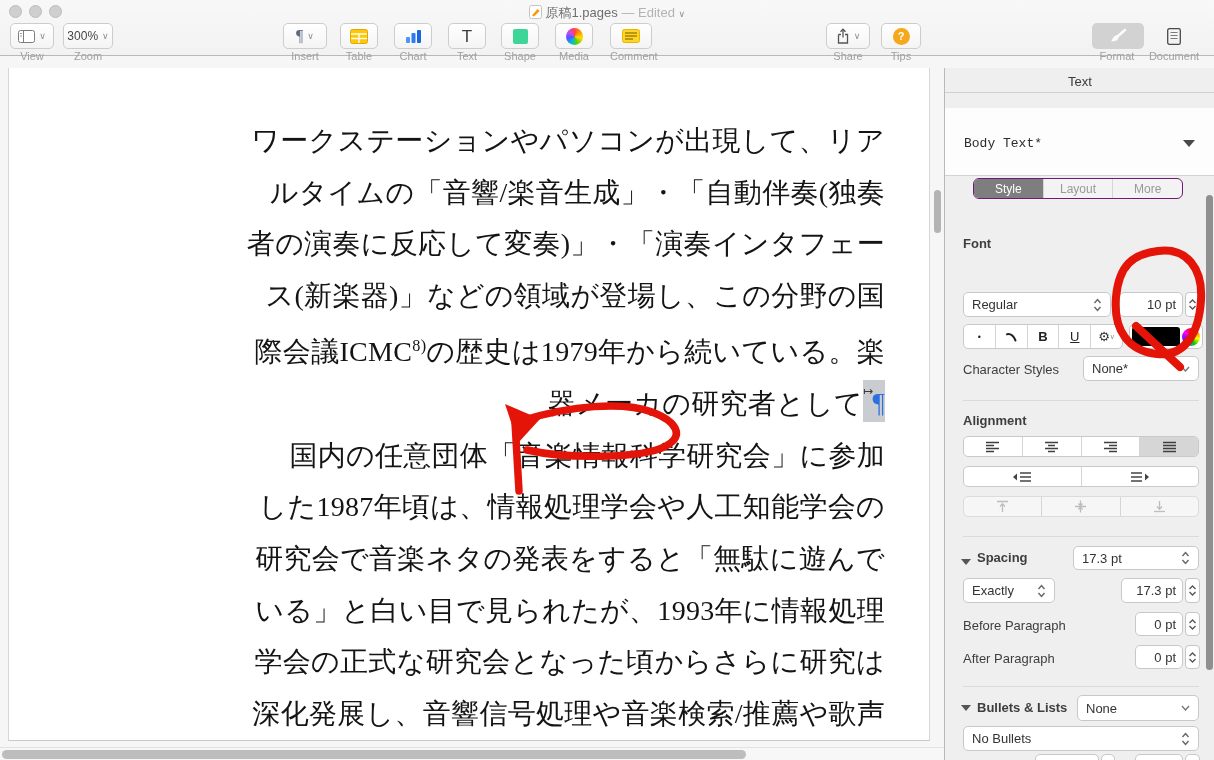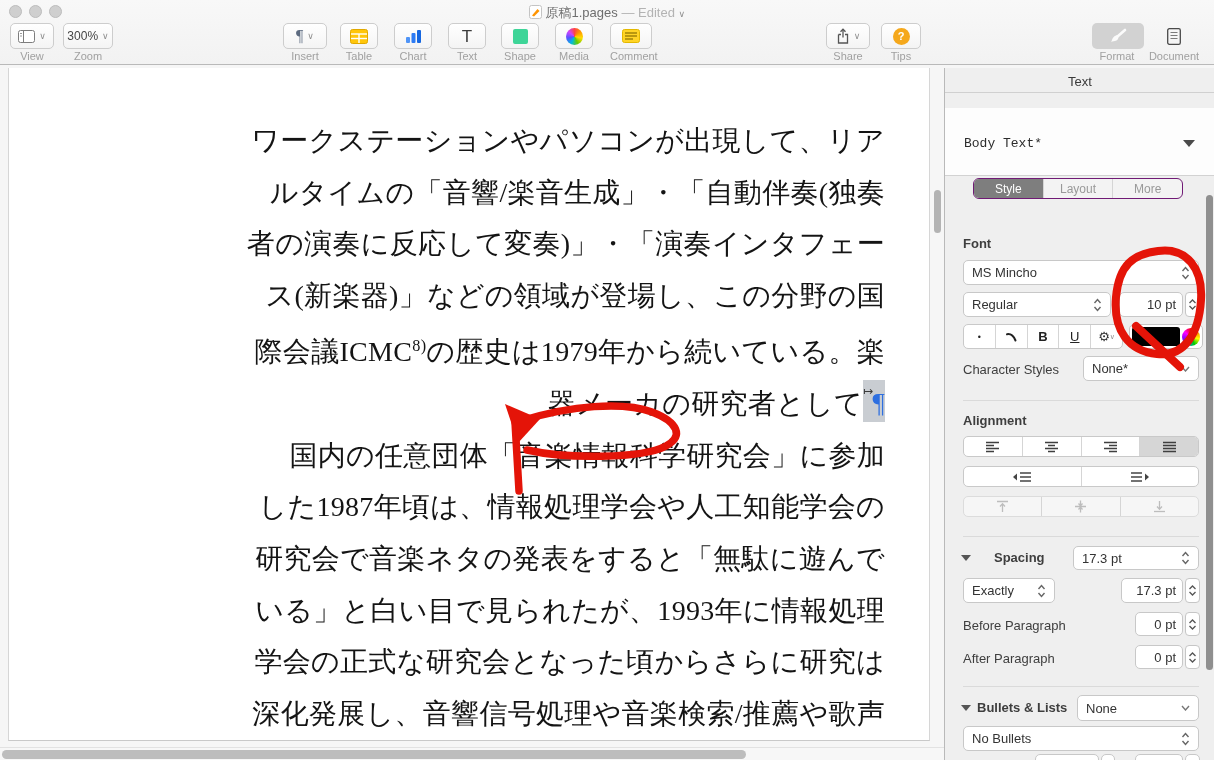--- a/index.html
+++ b/index.html
@@ -1,21 +1,21 @@
 <!DOCTYPE html>
 <html><head>
 <meta charset="utf-8">
 <style>
   * { margin:0; padding:0; box-sizing:border-box; }
   html,body { width:1214px; height:760px; overflow:hidden; background:#f6f6f6;
     font-family:"Liberation Sans","DejaVu Sans",sans-serif; }
   .abs { position:absolute; }
 
   
-  #chrome { position:absolute; left:0; top:0; width:1214px; height:65px;
+  #chrome { position:absolute; left:0; top:0; width:1214px; height:56px;
     background:linear-gradient(#f8f8f8,#f2f2f2); border-bottom:1px solid #b9b9b9; z-index:5;}
   .tl { position:absolute; top:5px; width:13px; height:13px; border-radius:50%;
     background:#cfcfcf; border:1px solid #bcbcbc; }
   #win-title { position:absolute; left:0; top:4px; width:1214px; text-align:center;
     font-size:13px; color:#6e6e6e; }
   #win-title .edited { color:#b3b3b3; }
   .tbtn { position:absolute; top:23px; height:26px; background:linear-gradient(#ffffff,#f4f4f4);
     border:1px solid #cdcdcd; border-radius:5px; display:flex; align-items:center;
     justify-content:center; gap:4px; padding:0 7px; }
   .tlbl { position:absolute; top:50px; font-size:11px; color:#a0a0a0; text-align:center; }
@@ -257,27 +257,20 @@
   </div>
 
   <div id="tabs">
     <div class="tab active">Style</div>
     <div class="tab" style="border-left:1px solid #d5d5d5">Layout</div>
     <div class="tab" style="border-left:1px solid #d5d5d5">More</div>
   </div>
 
   <div class="sec-label" style="left:18px; top:168px">Font</div>
 
-  <div class="sel" style="left:18px; top:192px; width:236px; height:25px">
-    <span>MS Mincho</span>
-    <svg width="9" height="14" viewBox="0 0 9 14">
-        <path d="M1.5 5 L4.5 1.5 L7.5 5" fill="none" stroke="#666" stroke-width="1.4"></path>
-        <path d="M1.5 9 L4.5 12.5 L7.5 9" fill="none" stroke="#666" stroke-width="1.4"></path>
-      </svg>
-  </div>
 
   <div class="sel" style="left:18px; top:224px; width:148px; height:25px">
     <span>Regular</span>
     <svg width="9" height="14" viewBox="0 0 9 14">
         <path d="M1.5 5 L4.5 1.5 L7.5 5" fill="none" stroke="#666" stroke-width="1.4"></path>
         <path d="M1.5 9 L4.5 12.5 L7.5 9" fill="none" stroke="#666" stroke-width="1.4"></path>
       </svg>
   </div>
   <div class="field" style="left:174px; top:224px; width:64px; height:25px">
     <span>10 pt</span>
@@ -420,21 +413,21 @@
             <line x1="1" y1="11.5" x2="12" y2="11.5"></line>
             <line x1="6.5" y1="1" x2="6.5" y2="9"></line>
             <path d="M4 6.5 L6.5 9.2 L9 6.5" fill="none"></path>
           </g>
         </svg>
     </div>
   </div>
 
   <div class="divider" style="top:468px"></div>
 
-  <div style="position:absolute; left:16px; top:482px; display:flex; align-items:center; gap:23px">
+  <div style="position:absolute; left:16px; top:482px; display:flex; align-items:flex-end; gap:6px">
     <div class="tri-down tri-small"></div>
     <span style="font-size:13px; font-weight:700; color:#3e3e3e">Spacing</span>
   </div>
   <div class="sel" style="left:128px; top:478px; width:126px; height:24px">
     <span>17.3 pt</span>
     <svg width="9" height="14" viewBox="0 0 9 14">
         <path d="M1.5 5 L4.5 1.5 L7.5 5" fill="none" stroke="#666" stroke-width="1.4"></path>
         <path d="M1.5 9 L4.5 12.5 L7.5 9" fill="none" stroke="#666" stroke-width="1.4"></path>
       </svg>
   </div>

